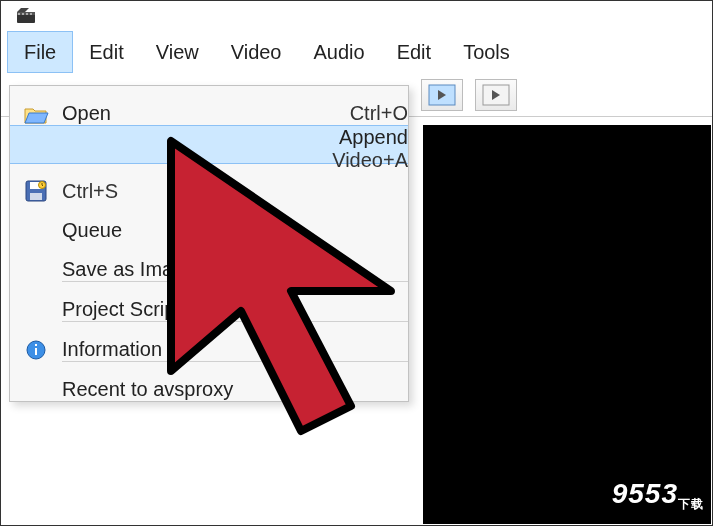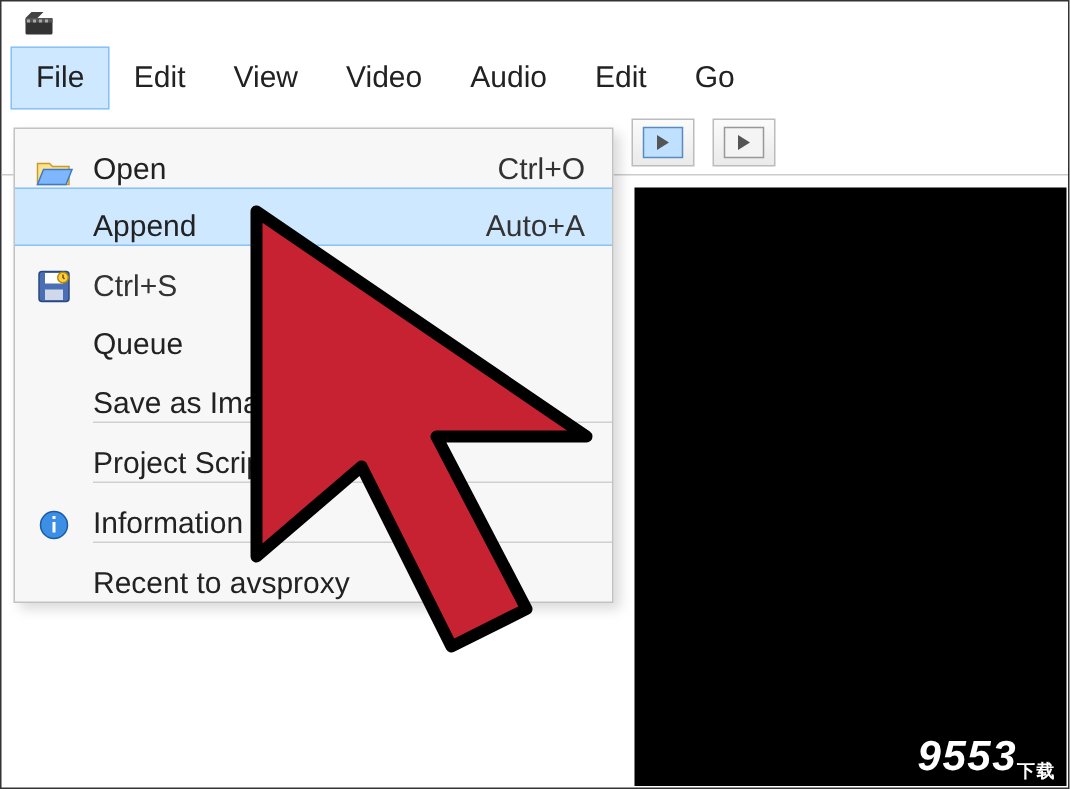--- a/index.html
+++ b/index.html
@@ -80,54 +80,54 @@
     .dd-row {
       display: flex;
       align-items: flex-end;
       height: 39px;
       position: relative;
     }
     .dd-row.hover {
       background: #cde8ff;
       border-top: 1px solid #8cc1f5;
       border-bottom: 1px solid #8cc1f5;
+      flex-direction: column;
     }
     .dd-icon-col {
       width: 52px;
       flex-shrink: 0;
       display: flex;
       align-items: center;
       justify-content: center;
     }
     .dd-label {
       flex: 1;
     }
     .dd-shortcut {
-      padding-right: 18px;
       color: #333;
     }
     .dd-sep {
       height: 1px;
       background: #d0d0d0;
       margin-left: 52px;
     }
 
     
     .big-cursor {
       position: absolute;
       top: 130px;
       left: 150px;
       pointer-events: none;
     }
 
     
     .watermark {
       position: absolute;
       right: 8px;
-      bottom: 2px;
+      bottom: 12px;
       font-family: Arial, sans-serif;
       font-weight: bold;
       color: #fff;
       letter-spacing: 1px;
       text-align: center;
     }
     .watermark .big { font-size: 28px; font-style: italic; }
     .watermark .small { font-size: 12px; vertical-align: sub; }
   </style>
 </head>
@@ -160,21 +160,21 @@
   <div class="menu-item">
       <span>Video</span>
     </div>
   <div class="menu-item">
       <span>Audio</span>
     </div>
   <div class="menu-item">
       <span>Edit</span>
     </div>
   <div class="menu-item">
-      <span>Go</span>
+      <span>Tools</span>
     </div>
 </div>
 
 <div class="toolbar">
   <div class="tb-btn">
     <svg width="28" height="22" viewBox="0 0 28 22">
       <rect x="1" y="1" width="26" height="20" fill="#bfe0ff" stroke="#5a8abf"></rect>
       <polygon points="10,6 18,11 10,16" fill="#555"></polygon>
     </svg>
   </div>
@@ -196,21 +196,21 @@
         <path d="M2 20L6 10h19l-4 10z" fill="#7fb7ff" stroke="#3a7ac9"></path>
       </svg>
     </span>
     <span class="dd-label">Open</span>
     <span class="dd-shortcut">Ctrl+O</span>
   </div>
 
   <div class="dd-row hover">
     <span class="dd-icon-col"></span>
     <span class="dd-label">Append</span>
-    <span class="dd-shortcut">Auto+A</span>
+    <span class="dd-shortcut">Video+A</span>
   </div>
 
   <div class="dd-row">
     <span class="dd-icon-col">
       <svg width="24" height="24" viewBox="0 0 24 24">
         <rect x="2" y="2" width="20" height="20" fill="#4a6fb4" stroke="#2b4780" rx="2"></rect>
         <rect x="6" y="3" width="12" height="7" fill="#fff"></rect>
         <rect x="6" y="14" width="12" height="7" fill="#cfd9ea"></rect>
         <circle cx="18" cy="6" r="3.5" fill="#ffcf3e" stroke="#b58a00"></circle>
         <path d="M18 4v2l1 1" stroke="#6d5200" stroke-width="1" fill="none"></path>

